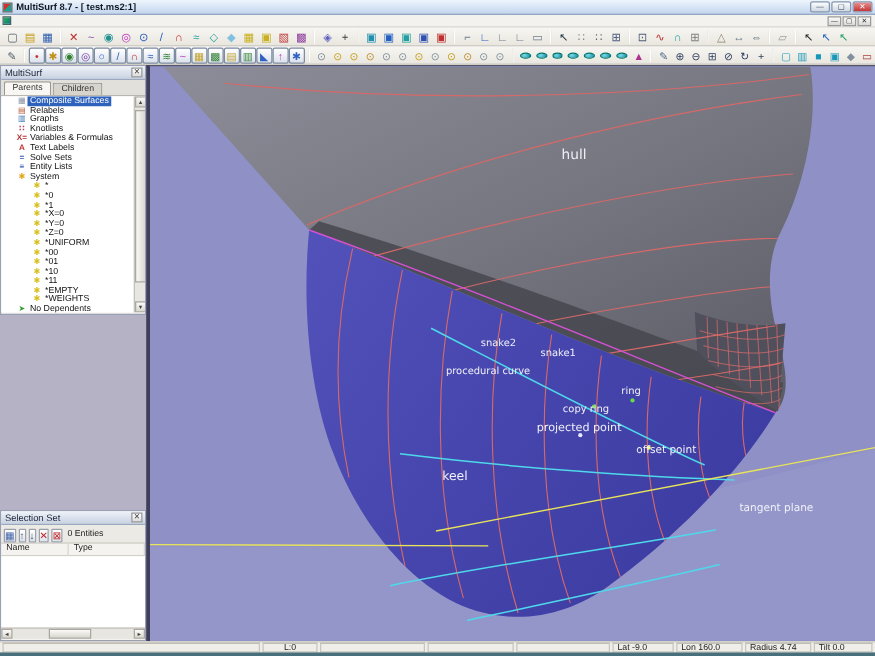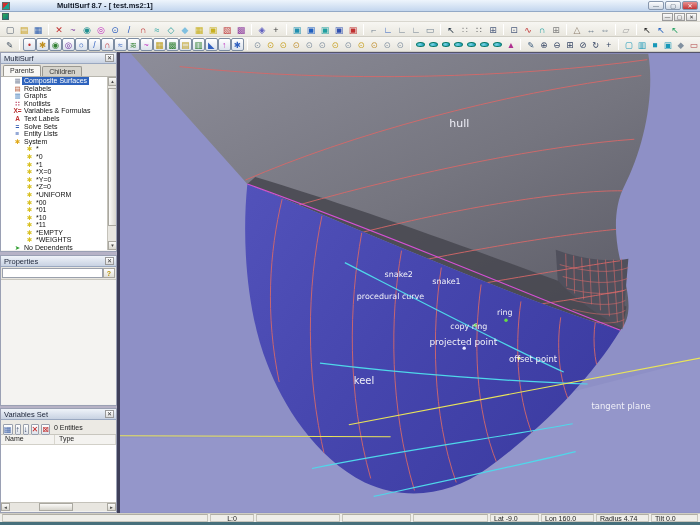--- a/index.html
+++ b/index.html
@@ -5,21 +5,21 @@
   * { margin:0; padding:0; box-sizing:border-box; }
   html,body { width:700px; height:525px; overflow:hidden; font-family:"Liberation Sans","DejaVu Sans",sans-serif; }
   #win { position:relative; width:700px; height:525px; background:#b6b2c6; }
 
   
   #titlebar { position:absolute; left:0; top:0; width:700px; height:12px;
     background:linear-gradient(#eef5fc,#c3d6ee); border-bottom:1px solid #93a9c6;
     display:flex; align-items:center; font-size:7.5px; color:#101826; }
   #app-icon { width:8px; height:8px; margin:0 3px 0 2px;
     background:linear-gradient(135deg,#d03030 45%,#18a090 45%); border:1px solid #666; }
-  #title-text { font-weight:bold;margin-left:44px; }
+  #title-text { font-weight:bold; }
   #win-controls { position:absolute; right:2px; top:1px; display:flex; gap:1px; }
   .wbtn { width:16px; height:9px; font-size:6px; line-height:8px; text-align:center;
     background:linear-gradient(#fdfdfd,#cfd8e4); border:1px solid #8797ad; border-radius:2px; color:#345; }
   .wbtn.close { background:linear-gradient(#e89090,#c23535); color:#fff; }
 
   
   #menubar { position:absolute; left:0; top:12px; width:700px; height:10px; background:#f3f2ee;
     border-bottom:1px solid #d9d7cf; display:flex; align-items:center; font-size:7.5px; color:#222; }
   #mdi-icon { width:7px; height:7px; margin:0 4px 0 2px; background:linear-gradient(135deg,#2fae53,#0d7a86); border:1px solid #466; }
   .mi { padding:0 5px; }
@@ -359,35 +359,24 @@
           <span class="tlabel">No Dependents</span>
         </div>
         <div class="vscroll">
         <span class="sbtn" style="top:0">▲</span>
         <span class="sthumb"></span>
         <span class="sbtn" style="bottom:0;top:auto">▼</span>
       </div>
     </div>
   </div>
 
-  <div id="properties-panel" class="panel">
-    <div class="phead">
-      <span>Properties</span>
-      <span class="pclose">✕</span>
-    </div>
-    <div id="prop-toolbar">
-      <span id="prop-field"></span>
-      <span id="prop-help">?</span>
-    </div>
-    <div id="prop-body"></div>
-  </div>
 
   <div id="selection-panel" class="panel">
     <div class="phead">
-      <span>Variables Set</span>
+      <span>Selection Set</span>
       <span class="pclose">✕</span>
     </div>
     <div id="sel-toolbar">
       <span id="sel-buttons"><span class="selbtn" style="color: rgb(68, 102, 170);">▦</span><span class="selbtn" style="color: rgb(51, 68, 102);">↑</span><span class="selbtn" style="color: rgb(51, 68, 102);">↓</span><span class="selbtn" style="color: rgb(192, 32, 32);">✕</span><span class="selbtn" style="color: rgb(192, 32, 32);">⊠</span></span>
       <span id="sel-count">0 Entities</span>
     </div>
     <div id="sel-colhead">
       <span id="col-name" class="colcell">Name</span>
       <span id="col-type" class="colcell">Type</span>
     </div>

